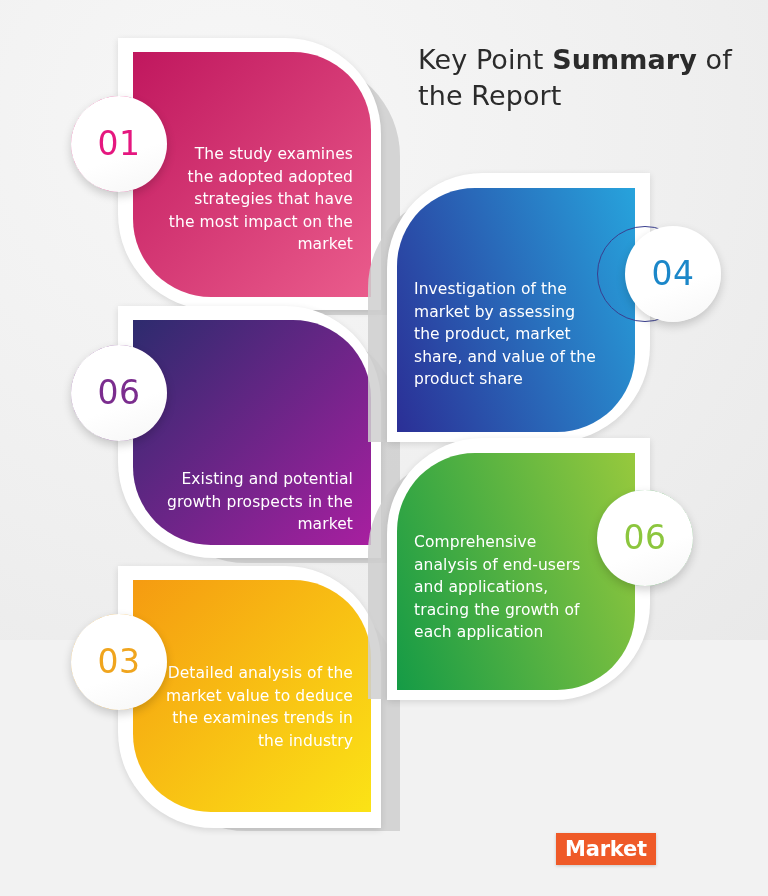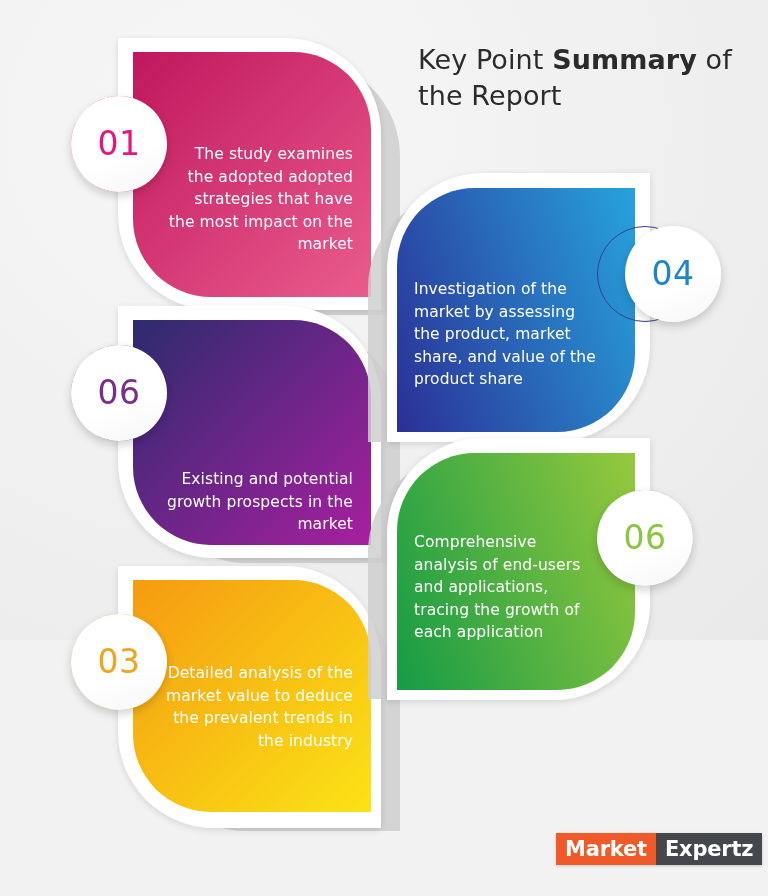--- a/index.html
+++ b/index.html
@@ -145,21 +145,21 @@
     <div class="badge-ring" id="ring02" style="left: 71px; top: 345px; width: 96px; height: 96px; border-color: rgb(123, 45, 142);"></div>
     <div class="badge" style="left:71px; top:345px;">
       <span id="num02" style="color: rgb(123, 45, 142);">06</span>
     </div>
   </div>
 
   <div class="block">
     <div class="shadow-leaf shadow-L" style="left:150px; top:596px; width:250px; height:235px;"></div>
     <div class="frame frame-L" style="left:118px; top:566px; width:263px; height:262px;"></div>
     <div class="leaf leaf-L" id="leaf03" style="left: 133px; top: 580px; width: 238px; height: 232px; background: linear-gradient(135deg, rgb(245, 155, 17) 0%, rgb(251, 227, 22) 100%);"></div>
-    <div class="copy copy-right" style="left:165px; top:662px; width:188px;">Detailed analysis of the market value to deduce the prevalent trends in the industry</div>
+    <div class="copy copy-right" style="left:165px; top:662px; width:188px;">Detailed analysis of the market value to deduce the examines trends in the industry</div>
     <div class="badge-ring" id="ring03" style="left: 71px; top: 614px; width: 96px; height: 96px; border-color: rgb(240, 165, 30);"></div>
     <div class="badge" style="left:71px; top:614px;text-align:center;">
       <span id="num03" style="color: rgb(240, 165, 30);">03</span>
     </div>
   </div>
 
   <div class="block">
     <div class="shadow-leaf shadow-R" style="left:368px; top:192px; width:250px; height:250px;"></div>
     <div class="frame frame-R" style="left:387px; top:173px; width:263px; height:269px;"></div>
     <div class="leaf leaf-R" id="leaf04" style="left: 397px; top: 188px; width: 238px; height: 244px; background: linear-gradient(250deg, rgb(39, 163, 220) 0%, rgb(43, 47, 150) 100%);"></div>
@@ -176,16 +176,15 @@
     <div class="leaf leaf-R" id="leaf05" style="left: 397px; top: 453px; width: 238px; height: 237px; background: linear-gradient(250deg, rgb(151, 201, 61) 0%, rgb(21, 155, 70) 100%);"></div>
     <div class="copy copy-left" style="left:414px; top:531px; width:188px;">Comprehensive analysis of end-users and applications, tracing the growth of each application</div>
     <div class="badge-ring" id="ring05" style="left: 597px; top: 490px; width: 96px; height: 96px; border-color: rgb(63, 170, 73);"></div>
     <div class="badge" style="left:597px; top:490px;">
       <span id="num05" style="color: rgb(140, 198, 62);">06</span>
     </div>
   </div>
 
   <div class="logo">
     <div class="logo-part logo-market" style="background: rgb(239, 90, 40);">Market</div>
-    <div class="logo-part logo-expertz" style="background: rgb(68, 71, 75);">Expertz</div>
   </div>
 
 </div>
 
 </body></html>

